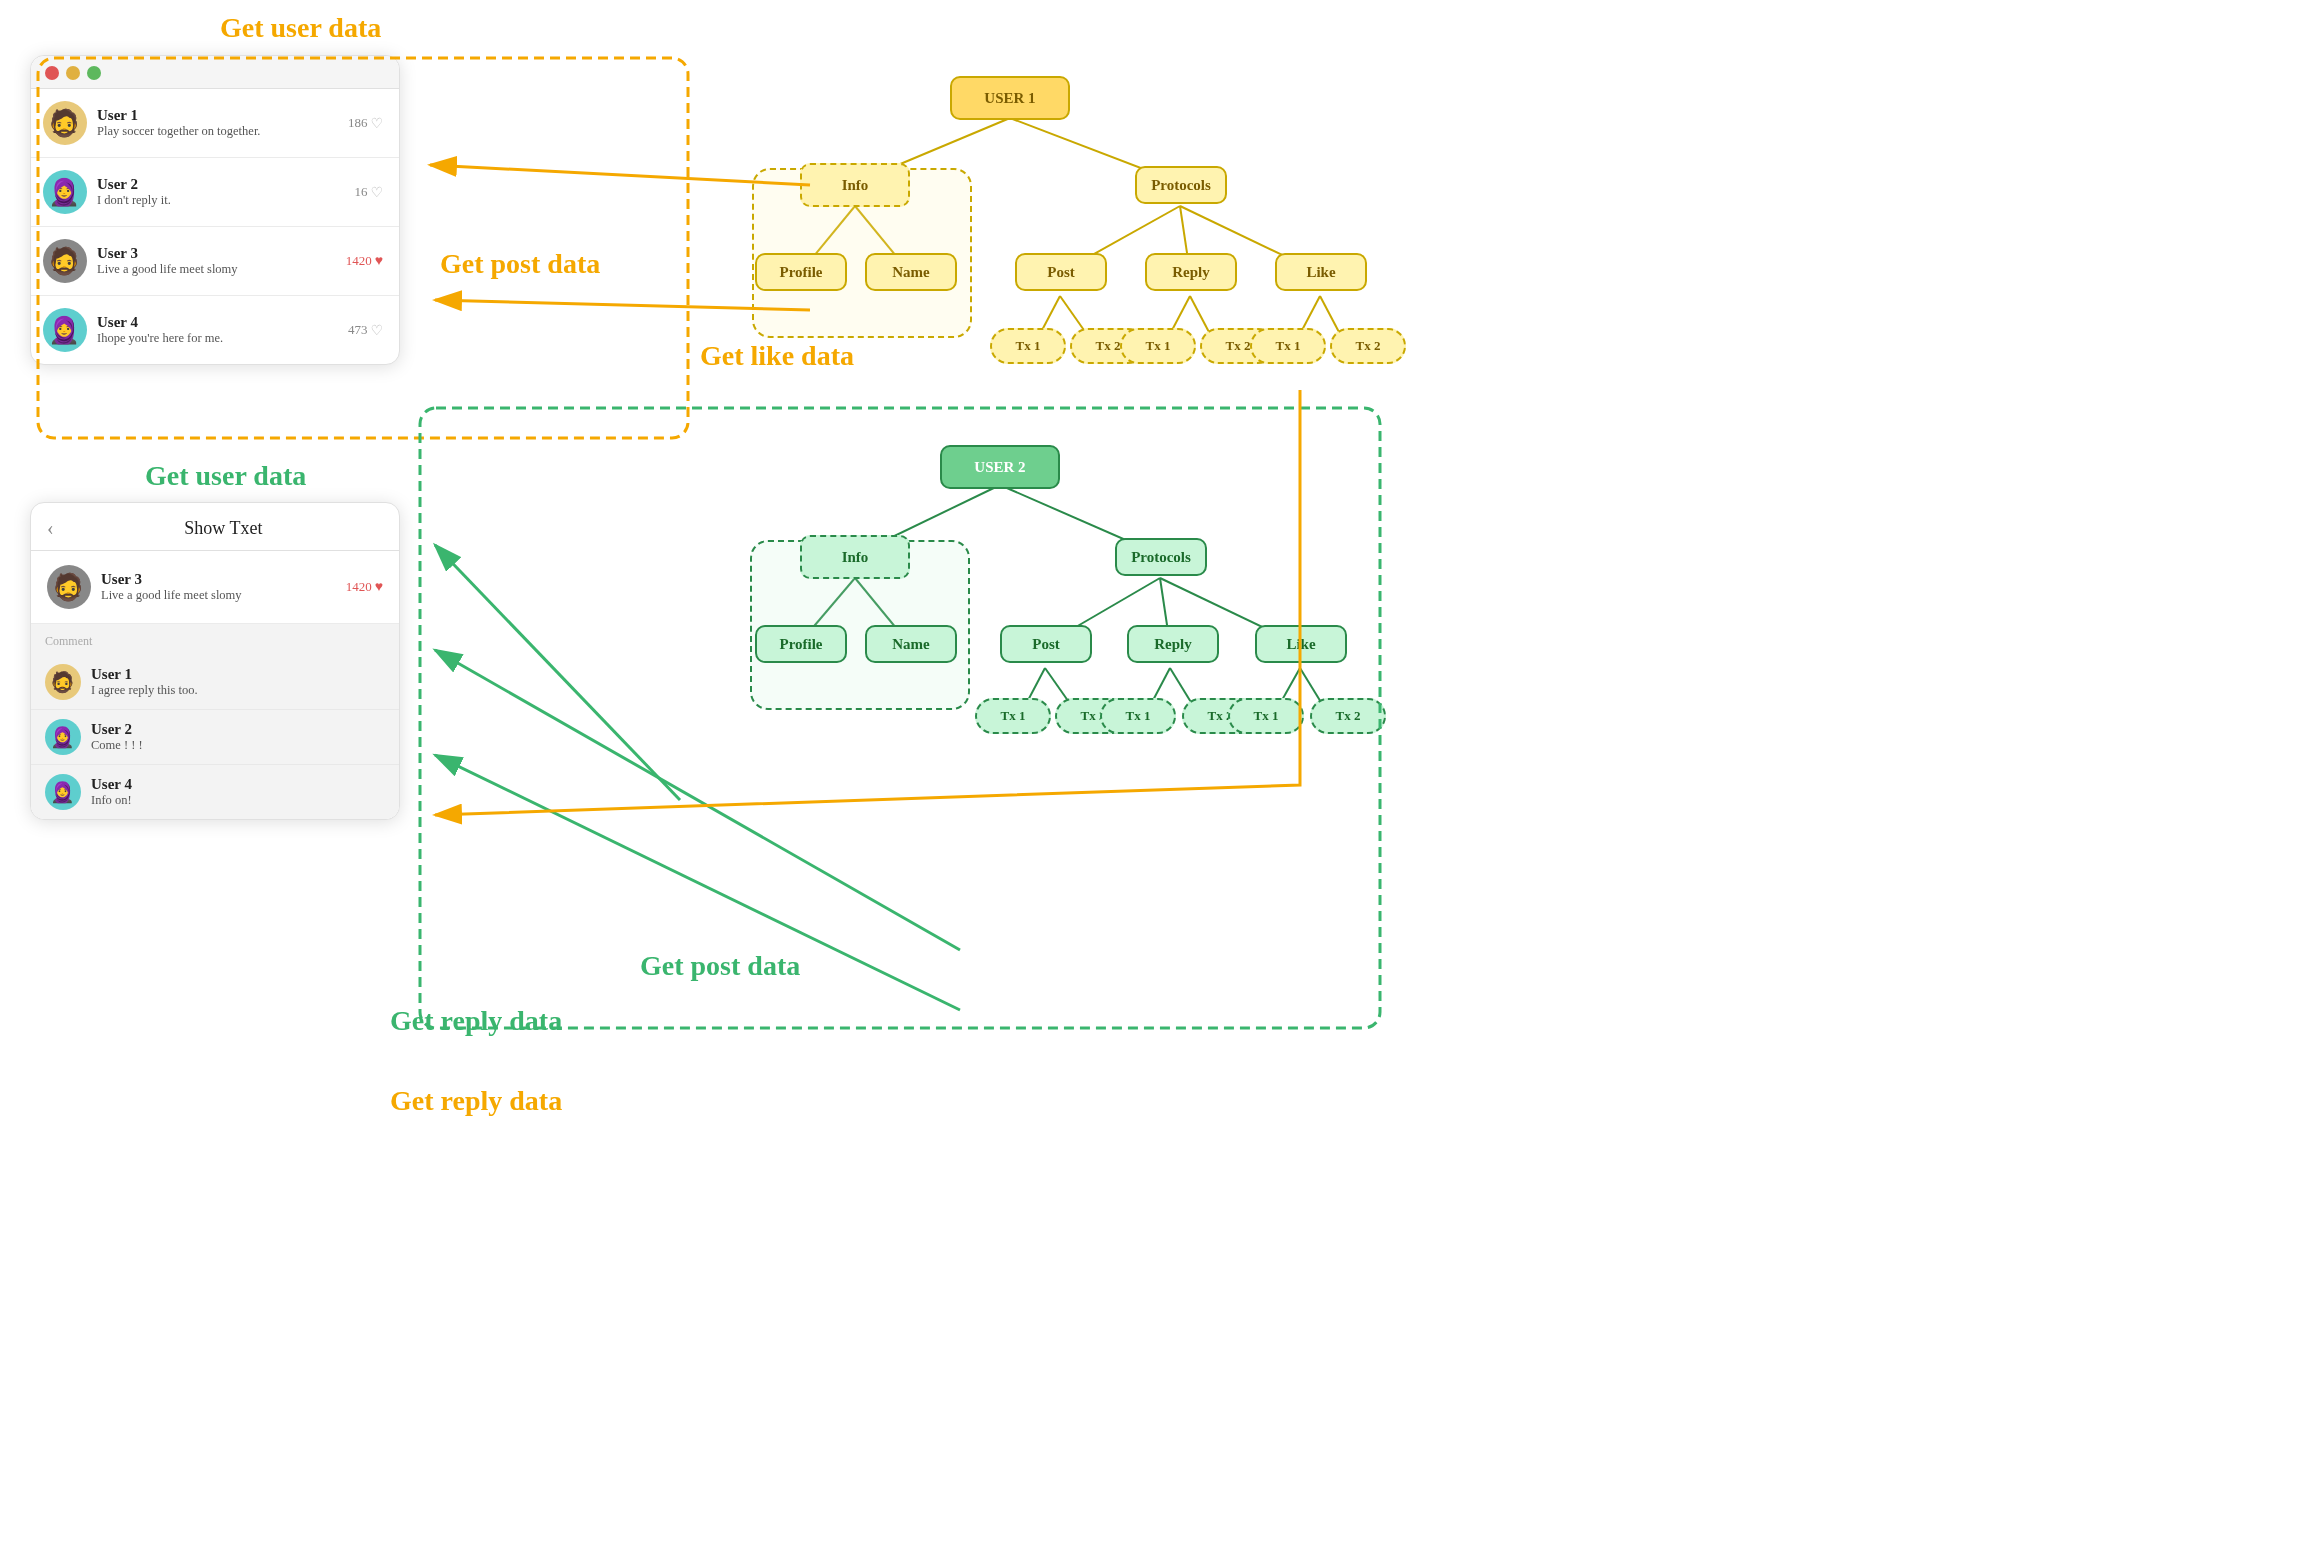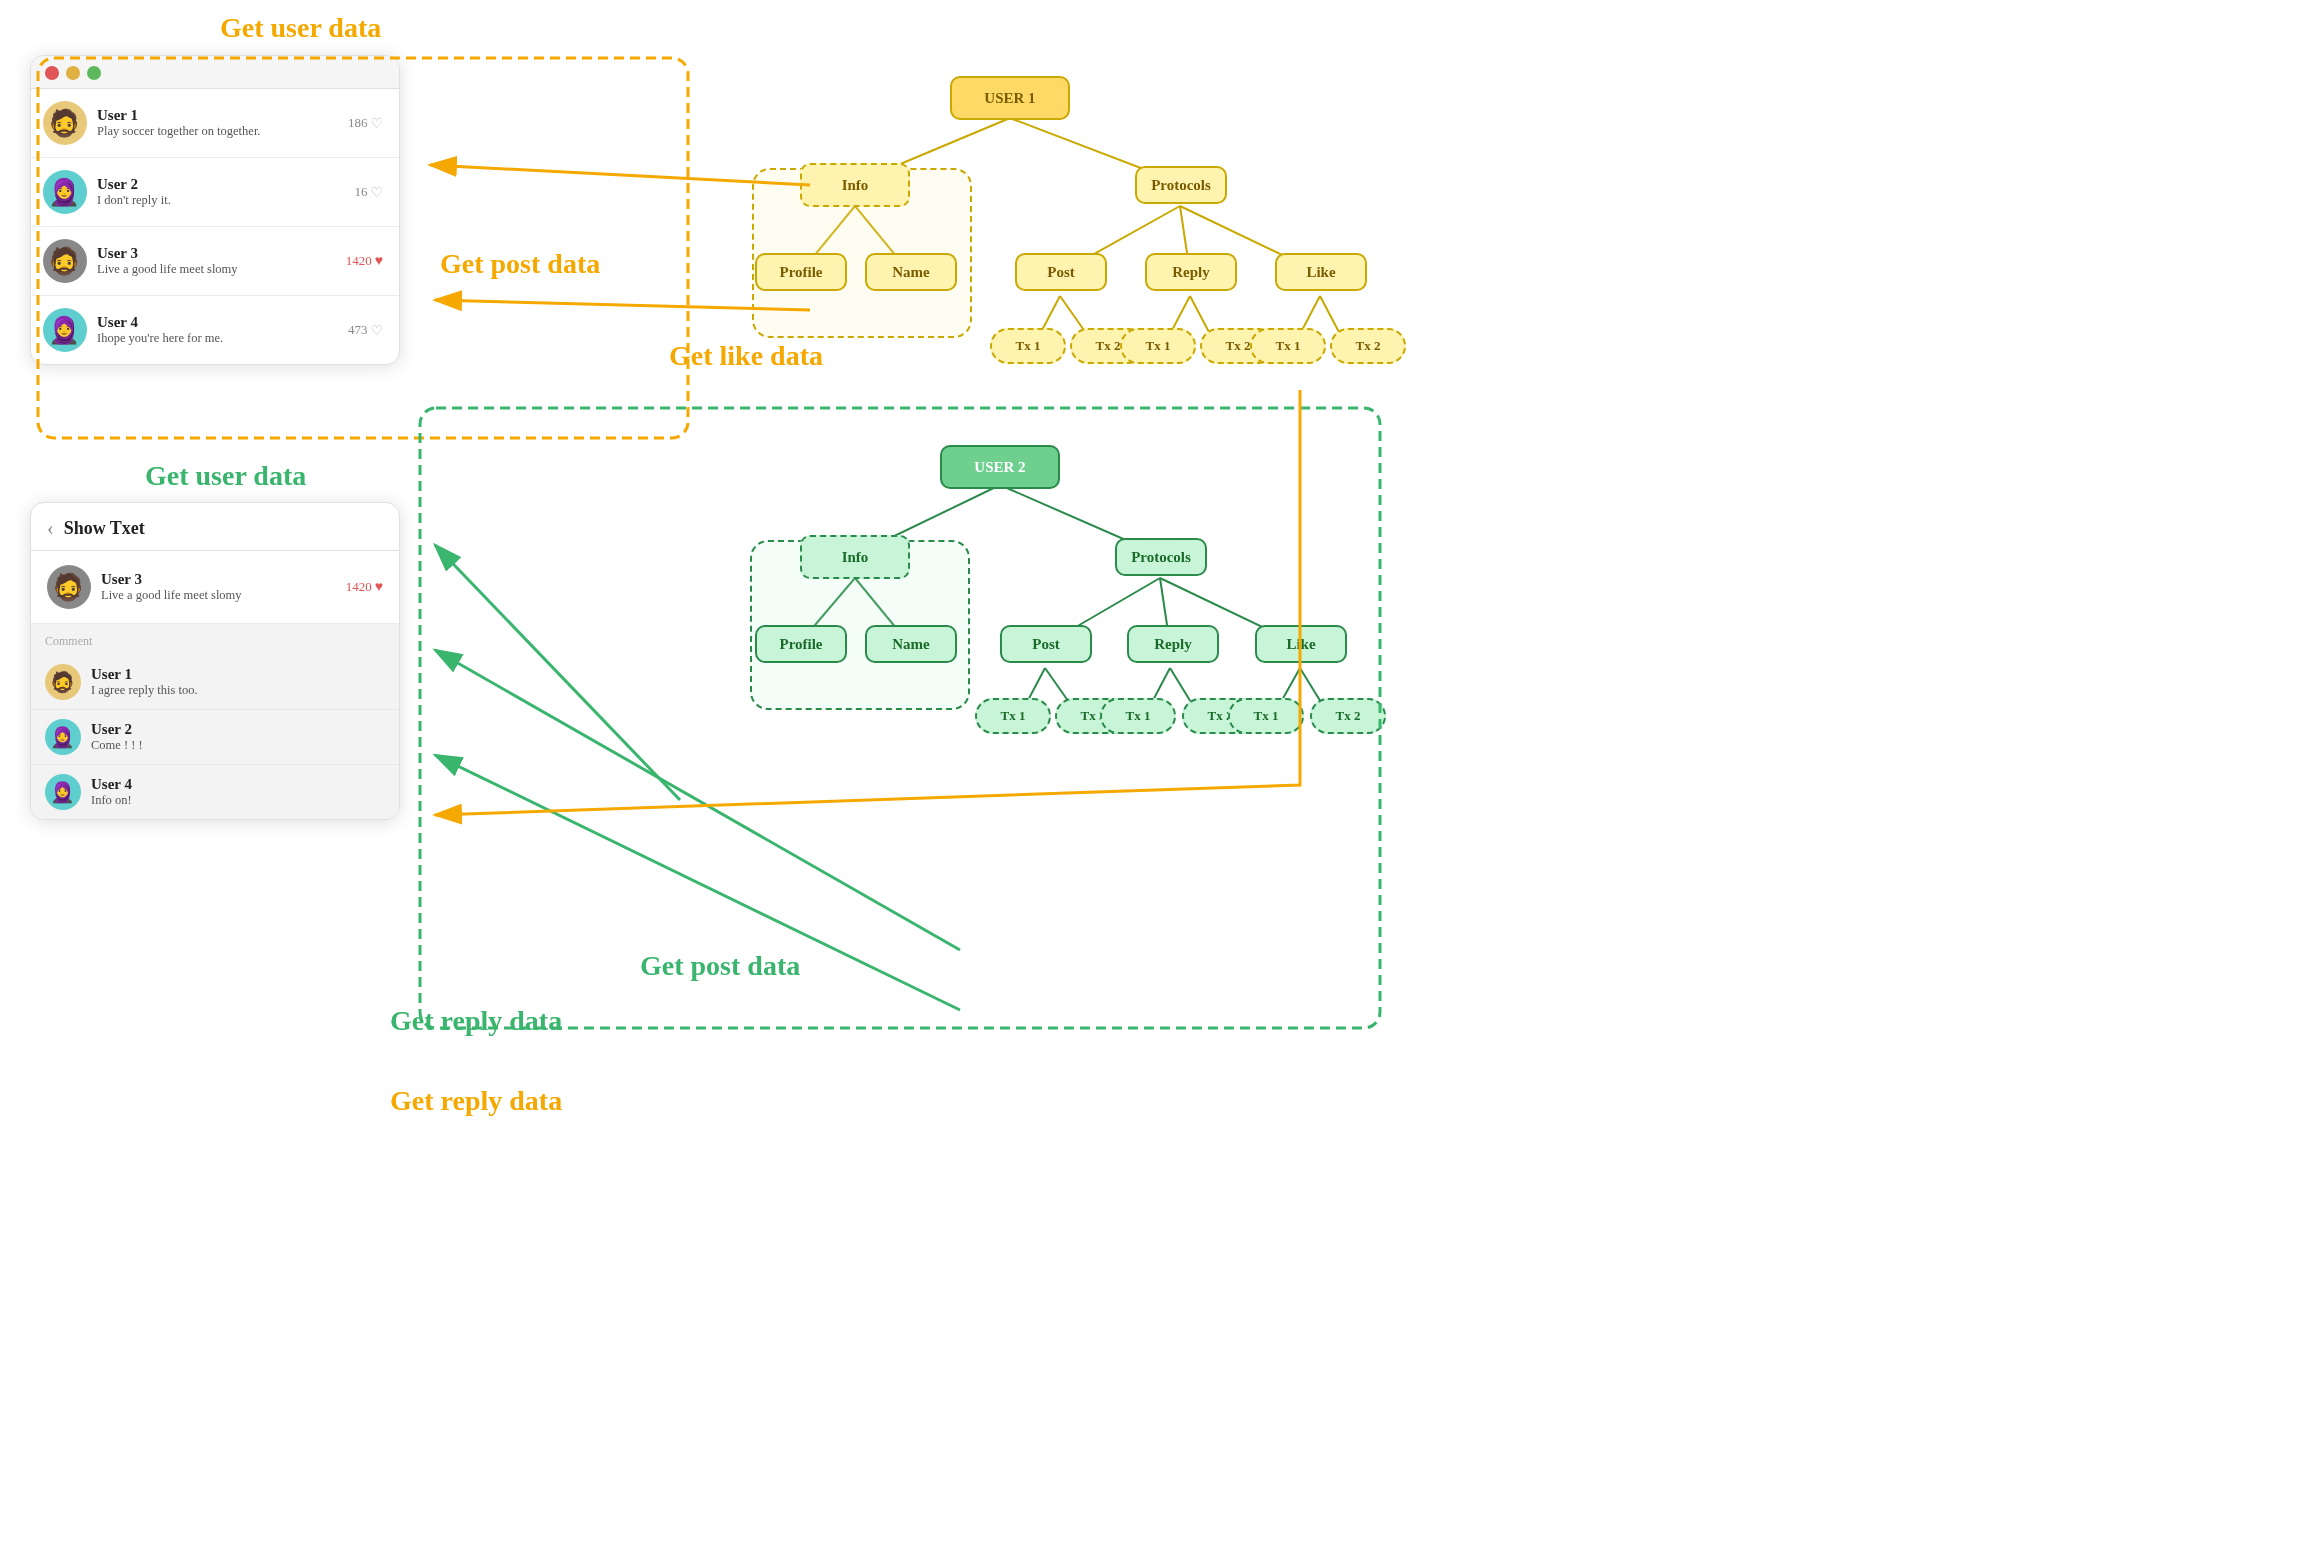--- a/index.html
+++ b/index.html
@@ -89,24 +89,24 @@
       border-bottom: 1px solid #e0e0e0;
     }
     .chevron-left {
       font-size: 20px;
       color: #888;
       cursor: pointer;
       margin-right: 10px;
     }
     .panel-title {
       font-size: 18px;
-      font-weight: bold;
+      font-weight: normal;
       color: #222;
       flex: 1;
-      text-align: left;
+      text-align: center;
     }
     .show-txet-post {
       display: flex;
       align-items: center;
       padding: 14px 16px;
       border-bottom: 1px solid #ebebeb;
       gap: 10px;
     }
     .comment-section {
       background: #f3f3f3;
@@ -447,21 +447,21 @@
   <div class="node node-yellow-tx" style="left:290px;top:270px;">Tx 1</div>
   <div class="node node-yellow-tx" style="left:370px;top:270px;">Tx 2</div>
 
   <div class="node node-yellow-tx" style="left:420px;top:270px;">Tx 1</div>
   <div class="node node-yellow-tx" style="left:500px;top:270px;">Tx 2</div>
 
   <div class="node node-yellow-tx" style="left:550px;top:270px;">Tx 1</div>
   <div class="node node-yellow-tx" style="left:630px;top:270px;">Tx 2</div>
 </div>
 
-<div class="annotation ann-orange" style="top: 340px; left: 669px;">Get like data</div>
+<div class="annotation ann-orange" style="top: 340px; left: 700px;">Get like data</div>
 
 <div class="tree-area2" style="top:430px; left:690px; width:720px; height:450px;">
   <svg class="tree-svg" viewBox="0 0 720 450" xmlns="http://www.w3.org/2000/svg">
 
     <line x1="310" y1="55" x2="165" y2="125" stroke="#2a8a4a" stroke-width="2"></line>
     <line x1="310" y1="55" x2="470" y2="125" stroke="#2a8a4a" stroke-width="2"></line>
 
     <line x1="165" y1="148" x2="108" y2="215" stroke="#2a8a4a" stroke-width="2"></line>
     <line x1="165" y1="148" x2="220" y2="215" stroke="#2a8a4a" stroke-width="2"></line>
 

